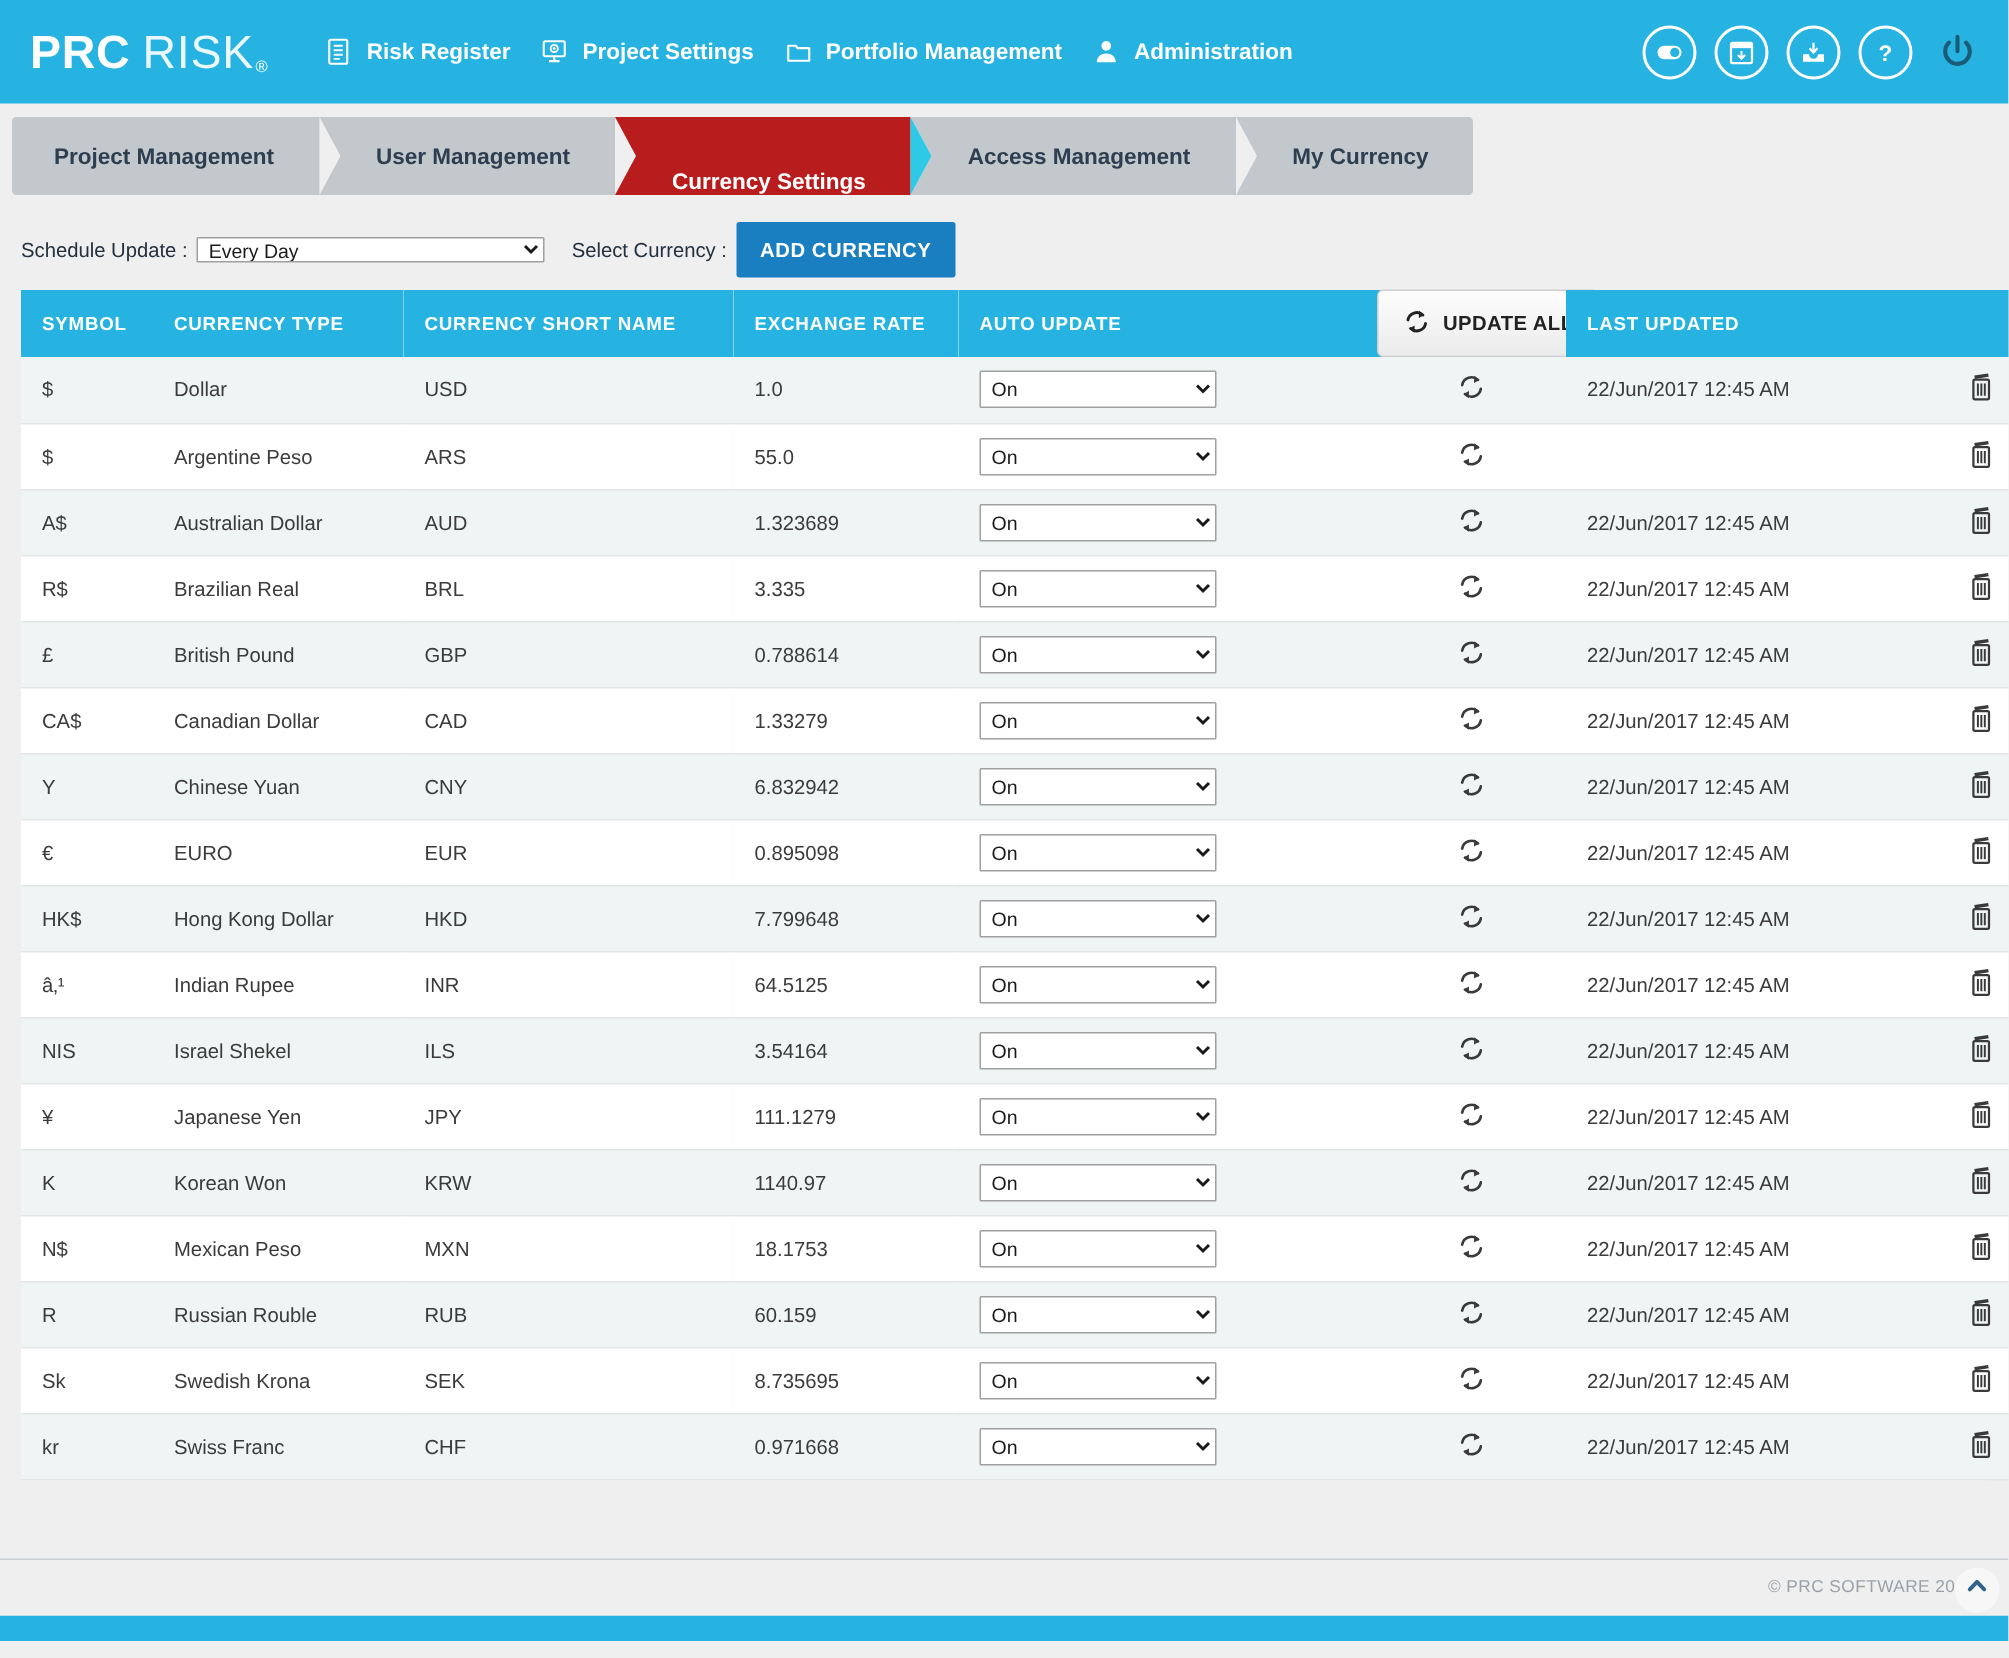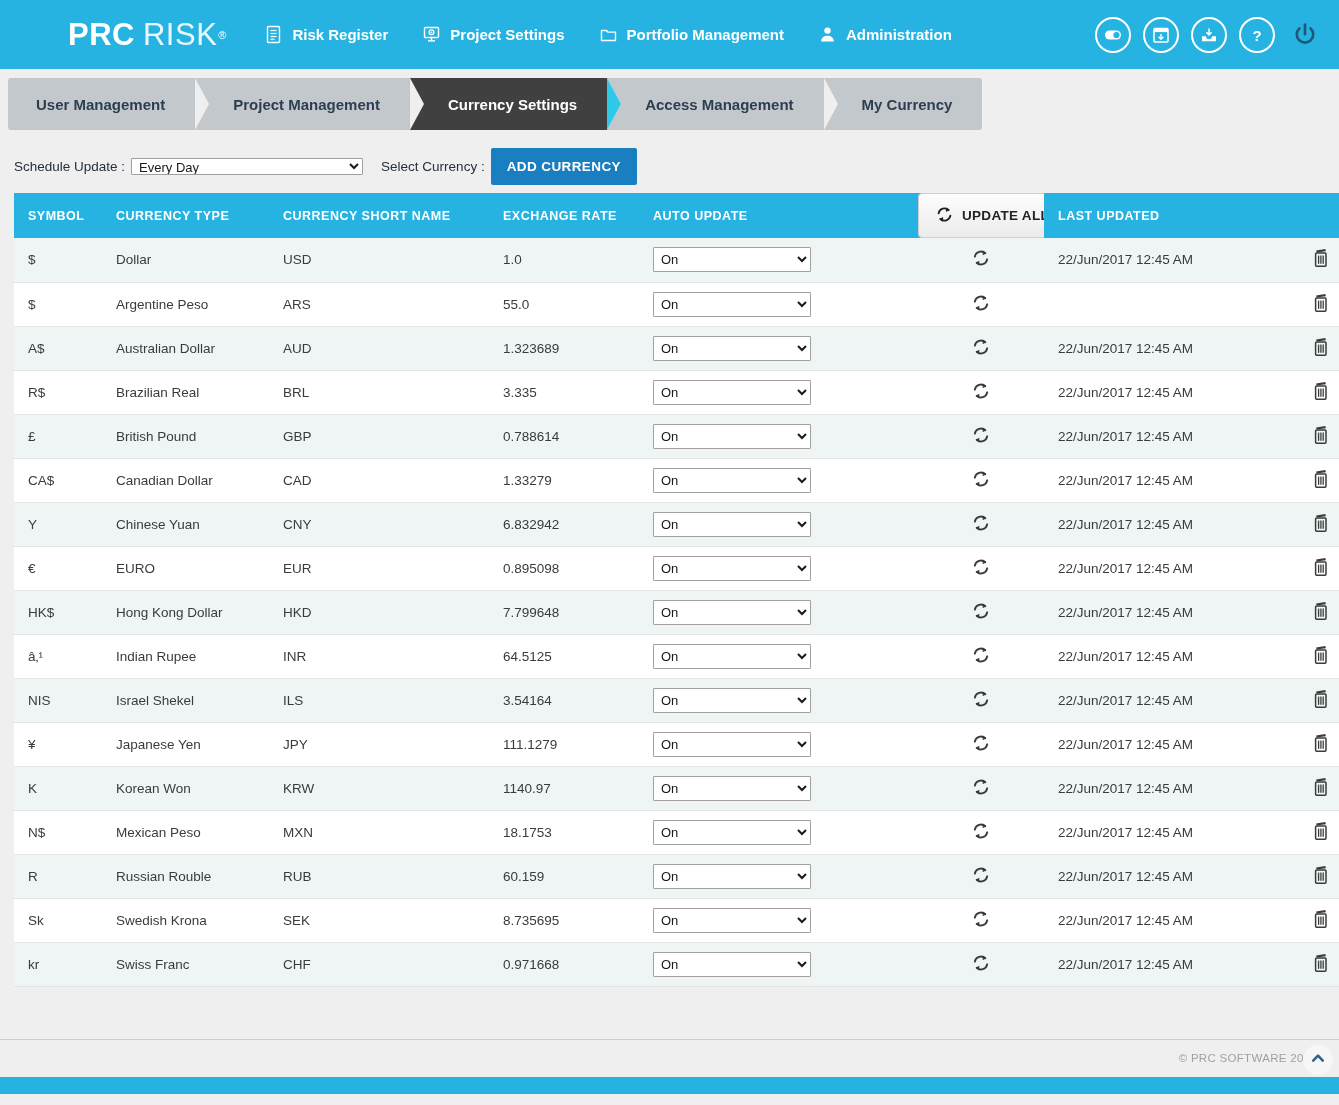--- a/index.html
+++ b/index.html
@@ -15,36 +15,35 @@
   .topbar {
     height: 69px;
     background: #26b3e2;
     display: flex;
     align-items: center;
     padding: 0 18px 0 20px;
     position: relative;
   }
   .brand {
     display: flex;
-    align-items: center;
+    align-items: flex-end;
     margin-right: 38px;
     user-select: none;
-    margin-left: 48px;
   }
   .brand .b1 {
     font-size: 31px; font-weight: bold; color: #ffffff;
     letter-spacing: 0.5px; line-height: 34px;
   }
   .brand .b2 {
     font-size: 31px; font-weight: 300; color: #eaf7fd;
     letter-spacing: 0.5px; line-height: 34px; margin-left: 8px;
   }
   .brand .reg { font-size: 11px; color: #ffffff; line-height: 14px; margin-left: 1px; }
 
-  .mainnav { display: flex; align-items: center; gap: 34px; }
+  .mainnav { display: flex; align-items: center; gap: 20px; }
   .navitem {
     display: flex; align-items: center; gap: 9px;
     color: #ffffff; font-size: 15px; font-weight: bold;
     cursor: pointer; white-space: nowrap;
   }
   .navitem .ic { display: block; width: 19px; height: 19px; }
   .navitem svg { display: block; }
 
   .headtools {
     position: absolute; right: 16px; top: 0; height: 69px;
@@ -76,21 +75,21 @@
     display: flex; align-items: center; justify-content: center;
     padding: 0 30px 0 38px;
     background: #c3c8cc;
     color: #2d3e50;
     font-size: 15px; font-weight: bold;
     cursor: pointer;
     white-space: nowrap;
   }
   .tab:first-child { padding-left: 28px; border-radius: 3px 0 0 3px; }
   .tab:last-child { border-radius: 0 3px 3px 0; }
-  .tab.active { background: #404040; color: #ffffff; z-index: 5; }
+  .tab.active { background: #b91c1c; color: #ffffff; z-index: 5; align-items: flex-end; }
   
   .tab .arrowR {
     position: absolute; right: -14px; top: 0;
     width: 0; height: 0; z-index: 4;
     border-top: 26px solid transparent;
     border-bottom: 26px solid transparent;
     border-left: 14px solid #c3c8cc;
   }
   .tab.active .arrowR { border-left-color: #2ec9e6; z-index: 6; }
   .tab:last-child .arrowR { display: none; }
@@ -330,27 +329,27 @@
 
   </div>
 </div>
 
 <div class="tabstrip">
   <div class="tabs">
 
 
     <div class="tab">
       <span class="arrowL"></span>
-      <span>User Management</span>
+      <span>Project Management</span>
       <span class="arrowR"></span>
     </div>
 
     <div class="tab">
       <span class="arrowL"></span>
-      <span>Project Management</span>
+      <span>User Management</span>
       <span class="arrowR"></span>
     </div>
 
     <div class="tab active">
       <span class="arrowL"></span>
       <span>Currency Settings</span>
       <span class="arrowR"></span>
     </div>
 
     <div class="tab">

